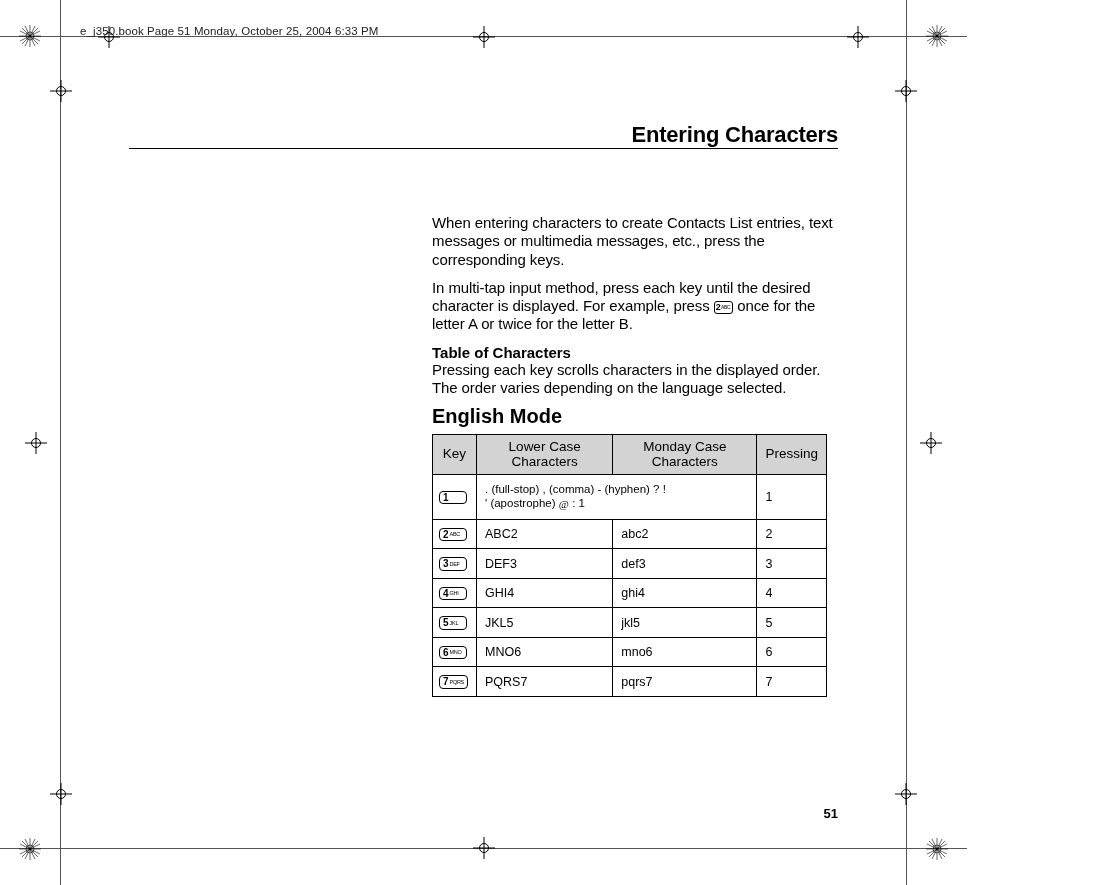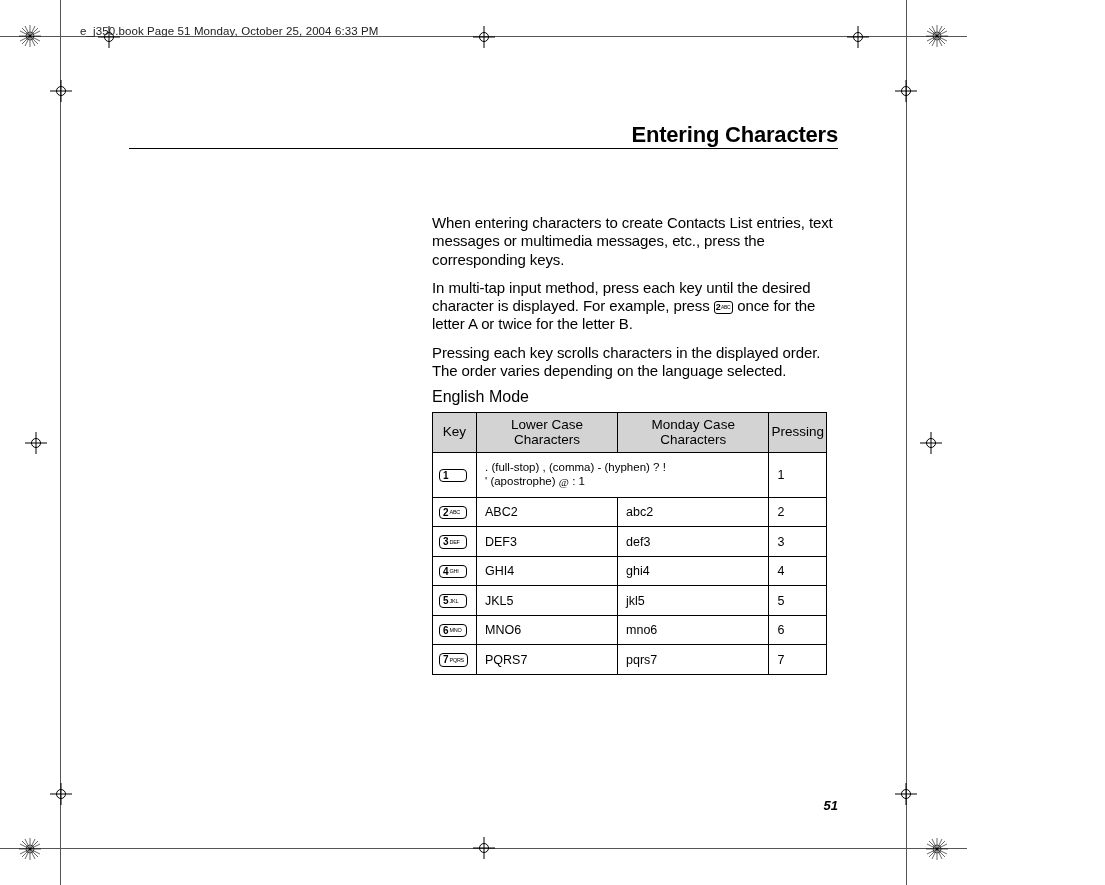--- a/index.html
+++ b/index.html
@@ -33,38 +33,38 @@
 
     
     .body-col { position: absolute; left: 303px; right: 0; top: 60px; margin-top: 44px; }
     .para     { font-size: 15px; line-height: 1.22; font-weight: 300; margin-bottom: 10px; letter-spacing: -0.1px; font-stretch: condensed; }
     .keycap   { display: inline-block; border: 1px solid #000; border-radius: 3px; font-size: 8px; line-height: 1; padding: 1px 2px 1px 1px; vertical-align: 1px; font-weight: 400; min-width: 14px; }
     .keycap .big { font-size: 9px; font-weight: 600; }
     .keycap .sm  { font-size: 5px; letter-spacing: -0.4px; vertical-align: 1px; margin-left: 0.5px; }
 
     .subhead  { font-size: 15px; font-weight: 600; margin-top: 4px; }
     .subhead-note { font-size: 15px; line-height: 1.22; font-weight: 300; letter-spacing: -0.1px; font-stretch: condensed; }
-    .subhead2 { font-size: 16px; font-weight: 400; margin-top: 8px; margin-bottom: 6px; }
+    .subhead2 { font-size: 20px; font-weight: 700; margin-top: 8px; margin-bottom: 6px; }
 
     
     table.chars { border-collapse: collapse; width: 395px; }
-    table.chars th { background: #d3d3d3; font-size: 13.5px; font-weight: 400; line-height: 1.05; padding: 5px 2px; border: 1px solid #000; text-align: center; font-stretch: condensed; }
+    table.chars th { background: #d3d3d3; font-size: 13.5px; font-weight: 400; line-height: 1.05; padding: 5px 8px; border: 1px solid #000; text-align: center; font-stretch: condensed; }
     table.chars td { font-size: 12.5px; font-weight: 300; padding: 7px 8px; border: 1px solid #000; vertical-align: middle; font-stretch: condensed; }
     table.chars td.keycell { width: 44px; text-align: left; padding-left: 6px; }
     table.chars td.num     { width: 56px; }
     td .keybox { display: inline-block; border: 1px solid #000; border-radius: 4px; padding: 1px 3px 0.5px 3px; font-size: 9px; line-height: 1; min-width: 28px; text-align: left; }
     td .keybox .d  { font-weight: 700; font-size: 10px; }
     td .keybox .lt { font-size: 5.5px; letter-spacing: -0.3px; vertical-align: 1.5px; margin-left: 1px; }
     td .sym-faint { font-family: serif; font-size: 11px; display: inline-block; vertical-align: -1px; }
 
     
     .row1 td.span { font-size: 11.5px; line-height: 1.25; }
 
     
-    .page-no { position: absolute; right: 129px; bottom: 72px; font-size: 13px; font-weight: 700; font-style: italic; }
+    .page-no { position: absolute; right: 129px; bottom: 64px; font-size: 13px; font-weight: 700; }
   </style>
 </head>
 <body>
 <div class="page">
 
   <div class="crop-line-h top"></div>
   <div class="crop-line-h bottom"></div>
   <div class="crop-line-v left"></div>
   <div class="crop-line-v right"></div>
 
@@ -167,20 +167,21 @@
     <div class="title-rule"></div>
 
     <div class="body-col">
       <p class="para">When entering characters to create Contacts List entries, text messages or multimedia messages, etc., press the corresponding keys.</p>
       <p class="para">
         <span>In multi-tap input method, press each key until the desired character is displayed. For example, press </span>
         <span class="keycap"><span class="big">2</span><span class="sm">ABC</span></span>
         <span> once for the letter A or twice for the letter B.</span>
       </p>
 
+      <div class="subhead">Table of Characters</div>
       <p class="subhead-note">Pressing each key scrolls characters in the displayed order. The order varies depending on the language selected.</p>
       <div class="subhead2">English Mode</div>
 
       <table class="chars">
         <thead>
           <tr>
             <th>Key</th>
             <th><span>Lower Case Characters</span></th>
             <th><span>Monday Case Characters</span></th>
             <th>Pressing</th>

